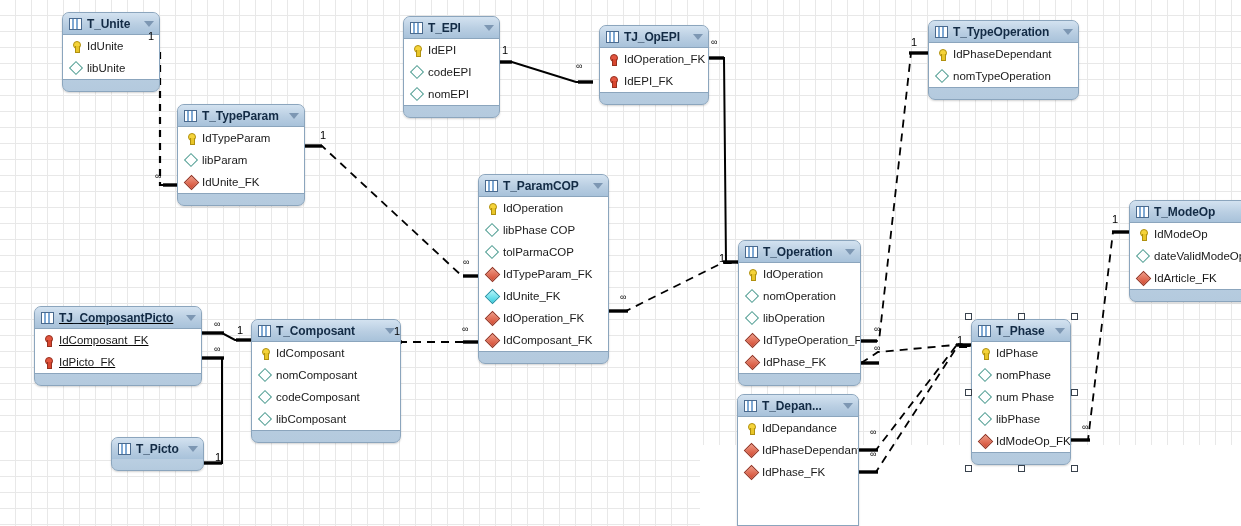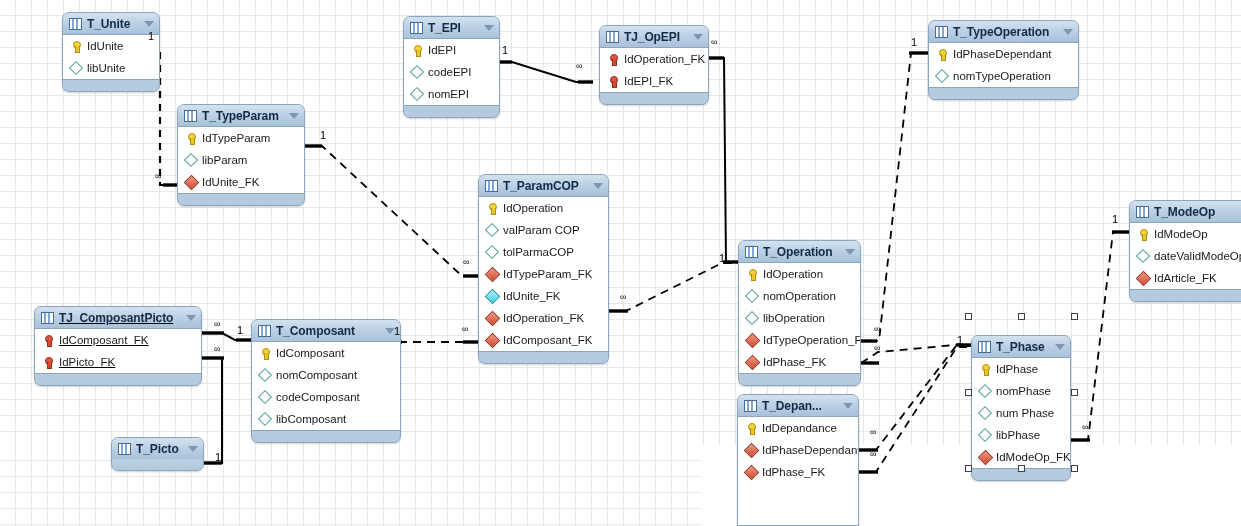--- a/index.html
+++ b/index.html
@@ -345,21 +345,21 @@
           <div class="hdr-title">T_ParamCOP</div>
           <div class="hdr-caret"></div>
         </div>
         <div class="fields">
           <div class="field">
             <span class="f-icon ic-pk"></span>
             <span>IdOperation</span>
           </div>
           <div class="field">
             <span class="f-icon ic-col"></span>
-            <span>valParam COP</span>
+            <span>libPhase COP</span>
           </div>
           <div class="field">
             <span class="f-icon ic-col"></span>
             <span>tolParmaCOP</span>
           </div>
           <div class="field">
             <span class="f-icon ic-fk"></span>
             <span>IdTypeParam_FK</span>
           </div>
           <div class="field">
@@ -398,21 +398,21 @@
           <div class="field">
             <span class="f-icon ic-fk"></span>
             <span>IdTypeOperation_FK</span>
           </div>
           <div class="field">
             <span class="f-icon ic-fk"></span>
             <span>IdPhase_FK</span>
           </div>
         </div>
       </div>
-      <div class="entity" style="left: 971px; top: 319px; width: 100px; margin-top: 16px;">
+      <div class="entity" style="left: 971px; top: 319px; width: 100px;">
         <div class="entity-header">
           <div class="hdr-icon"></div>
           <div class="hdr-title">T_Phase</div>
           <div class="hdr-caret"></div>
         </div>
         <div class="fields">
           <div class="field">
             <span class="f-icon ic-pk"></span>
             <span>IdPhase</span>
           </div>

